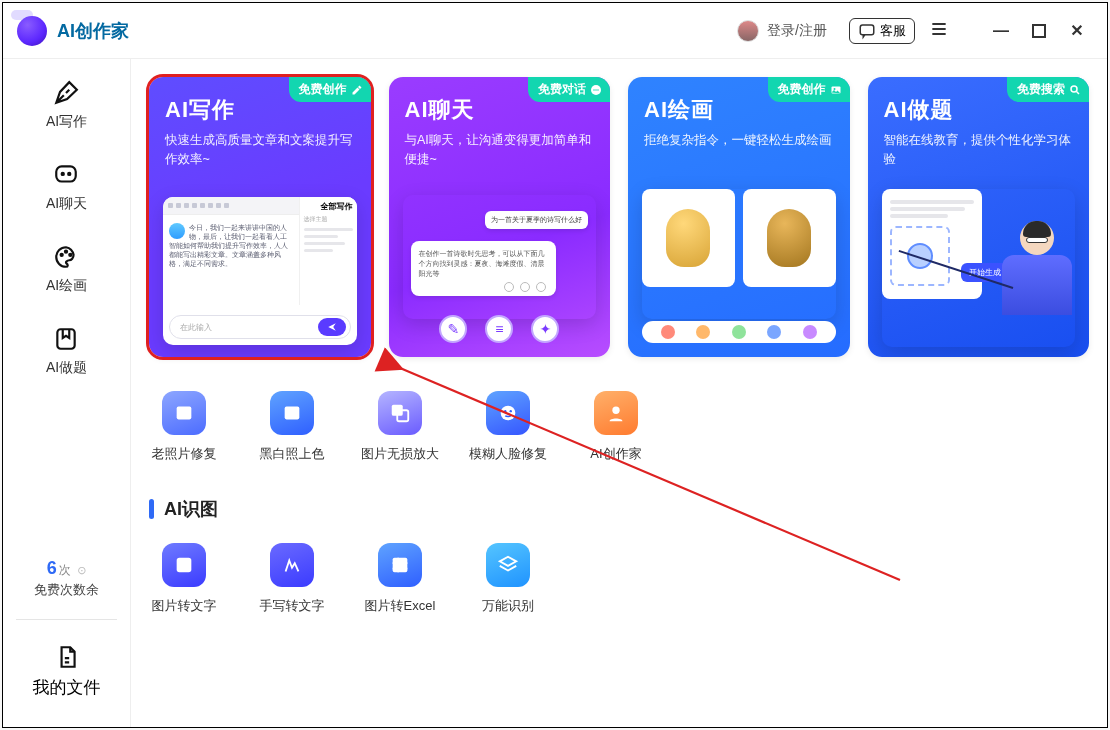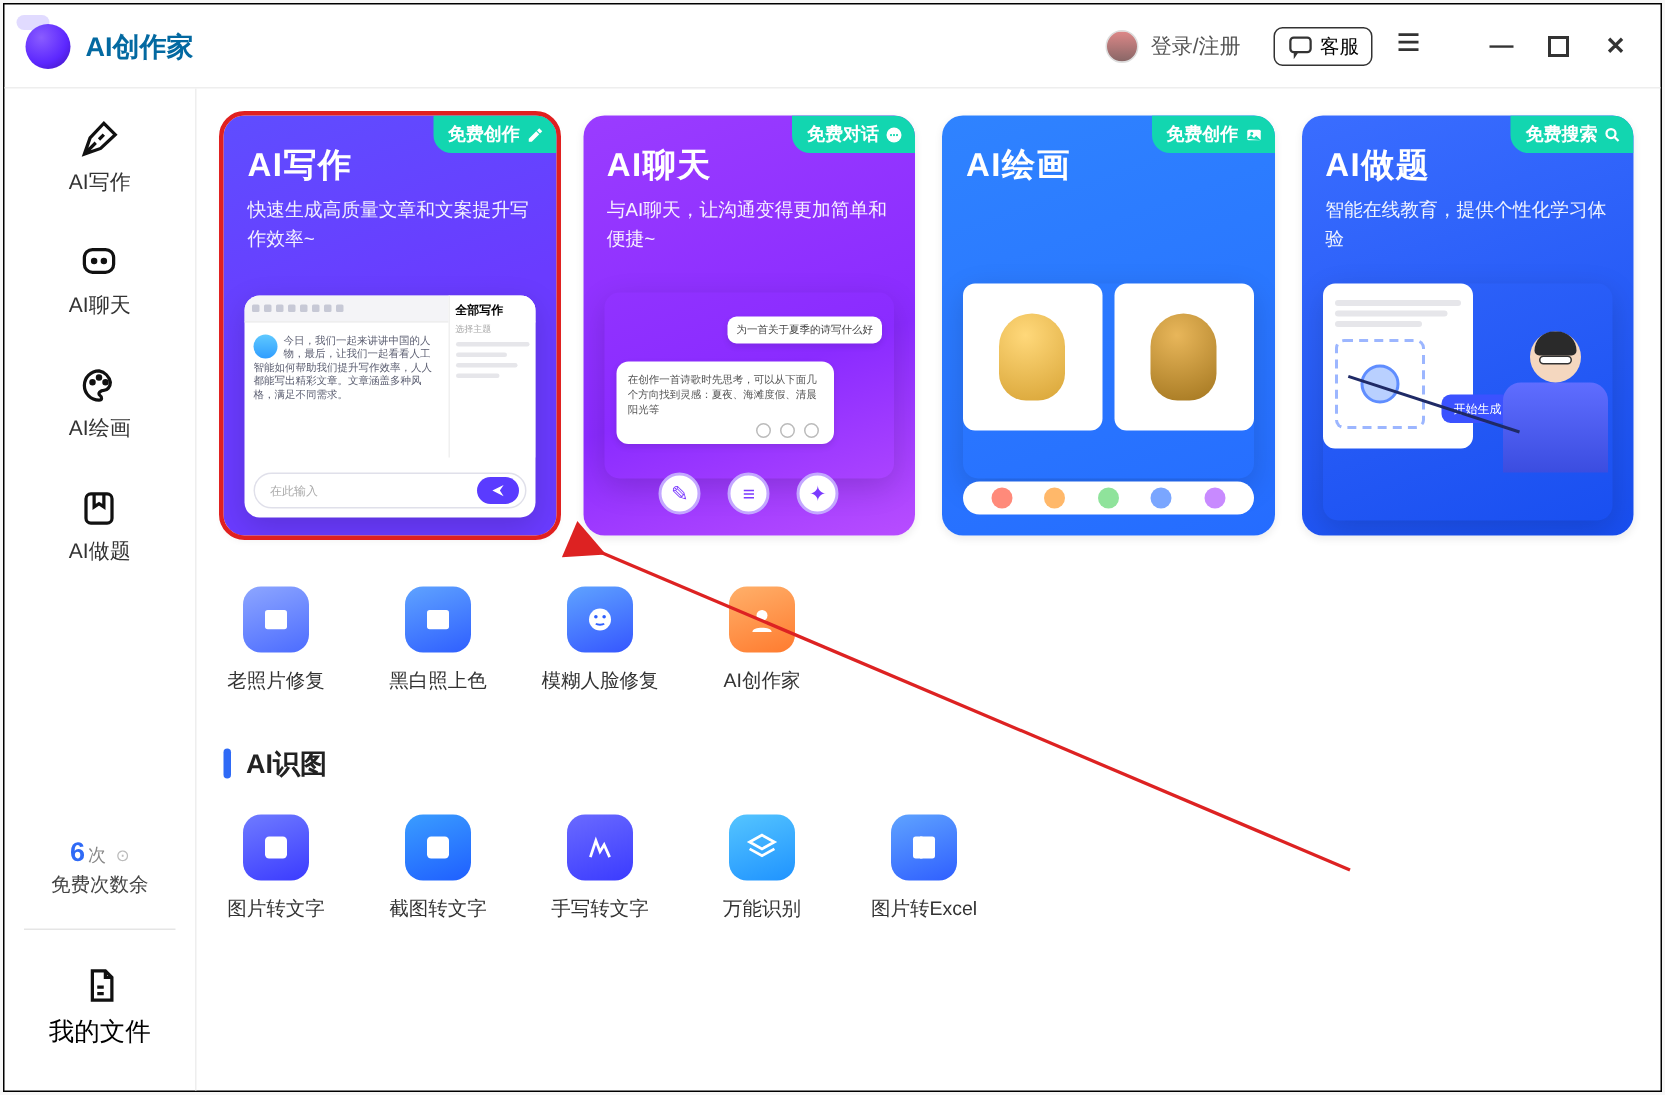--- a/index.html
+++ b/index.html
@@ -53,21 +53,21 @@
 
   .card.c1 { background: linear-gradient(160deg,#5f4dff,#6a3bff 50%,#6a3bff);}
   .card.c2 { background: linear-gradient(160deg,#9a3cff,#8a2bff 60%,#b84dff);}
   .card.c3 { background: linear-gradient(160deg,#2f83ff,#256cff);}
   .card.c4 { background: linear-gradient(160deg,#3a6dff,#184ef0);}
 
   
   .p1-top{height:18px;background:#f4f4f7;border-bottom:1px solid #eee;display:flex;align-items:center;gap:3px;padding:0 5px;}
   .p1-top i{width:5px;height:5px;border-radius:1px;background:#c7c9d6;}
   .p1-side{position:absolute;right:0;top:0;width:58px;bottom:40px;background:#fff;border-left:1px solid #f0f0f0;padding:4px;}
-  .p1-side .tag{font-size:8px;font-weight:700;margin-bottom:3px;}
+  .p1-side .tag{font-size:8px;font-weight:700;margin-bottom:3px;text-align:right;}
   .p1-side .ln{height:3px;border-radius:2px;background:#e6e6ea;margin:4px 0;}
   .p1-sq{position:absolute;right:4px;top:4px;width:10px;height:10px;border:1.5px solid #333;border-radius:2px;}
   .p1-chat{position:absolute;left:6px;top:26px;right:64px;bottom:42px;font-size:7px;color:#5a5d70;line-height:1.3;}
   .p1-chat .avatar2{width:16px;height:16px;border-radius:50%;background:linear-gradient(#5fc9ff,#2f9dff);float:left;margin-right:4px;}
   .p1-input{position:absolute;left:6px;right:6px;bottom:6px;height:24px;border-radius:12px;background:#fff;border:1px solid #e0e0ea;display:flex;align-items:center;padding:0 4px 0 10px;font-size:8px;color:#aaa;}
   .p1-input .send{margin-left:auto;width:28px;height:18px;background:#5a3bff;border-radius:10px;display:flex;align-items:center;justify-content:center;}
   .p1-input .send svg{width:10px;height:10px;fill:#fff;}
 
   
   .p2 .bubble-in{position:absolute;right:8px;top:16px;background:#fff;border-radius:6px;padding:4px 6px;font-size:7px;color:#444;box-shadow:0 2px 4px rgba(0,0,0,.1);}
@@ -298,20 +298,21 @@
         <div class="card c3">
           <div class="badge">
             <span>免费创作</span>
             <svg width="12" height="12" viewBox="0 0 24 24" fill="#fff">
                 <rect x="3" y="5" width="18" height="14" rx="2"></rect>
                 <circle cx="9" cy="10" r="2" fill="#12d6b0"></circle>
                 <path d="M3 17l5-5 4 4 3-3 6 6" fill="#12d6b0"></path>
               </svg>
           </div>
           <div class="ctitle">AI绘画</div>
+          <div class="cdesc">拒绝复杂指令，一键轻松生成绘画</div>
           <div class="preview">
             <div class="p3-imgs">
               <div class="p3-img">
                   <div class="p3-fig"></div>
                 </div>
               <div class="p3-img">
                   <div class="p3-fig two"></div>
                 </div>
             </div>
             <div class="p3-bar">一个可爱的黄金小人</div>
@@ -371,20 +372,29 @@
           <div class="tool">
               <div class="ticon ti-b">
                 <svg viewBox="0 0 24 24">
                   <rect x="4" y="5" width="16" height="14" rx="2"></rect>
                   <circle cx="9" cy="10" r="2" fill="#fff"></circle>
                 </svg>
               </div>
               <div class="tl">黑白照上色</div>
             </div>
           <div class="tool">
+              <div class="ticon ti-c">
+                <svg viewBox="0 0 24 24">
+                  <rect x="3" y="3" width="12" height="12" rx="2"></rect>
+                  <rect x="9" y="9" width="12" height="12" rx="2" fill="none" stroke="#fff" stroke-width="2"></rect>
+                </svg>
+              </div>
+              <div class="tl">图片无损放大</div>
+            </div>
+          <div class="tool">
               <div class="ticon ti-d">
                 <svg viewBox="0 0 24 24">
                   <circle cx="12" cy="12" r="8"></circle>
                   <circle cx="9" cy="10" r="1.3" fill="#2f5fff"></circle>
                   <circle cx="15" cy="10" r="1.3" fill="#2f5fff"></circle>
                   <path d="M9 15c1 1 5 1 6 0" stroke="#2f5fff" stroke-width="1.5" fill="none"></path>
                 </svg>
               </div>
               <div class="tl">模糊人脸修复</div>
             </div>
@@ -409,52 +419,43 @@
           <div class="tool">
               <div class="ticon ti-f">
                 <svg viewBox="0 0 24 24">
                   <rect x="4" y="4" width="16" height="16" rx="3"></rect>
                   <path d="M8 9h8M8 13h8M8 17h5" stroke="#fff" stroke-width="2"></path>
                 </svg>
               </div>
               <div class="tl">图片转文字</div>
             </div>
           <div class="tool">
-              <div class="ticon ti-g">
-                <svg viewBox="0 0 24 24">
-                  <rect x="4" y="4" width="16" height="16" rx="3"></rect>
-                  <path d="M8 8l8 8M16 8l-8 8" stroke="#fff" stroke-width="2"></path>
-                </svg>
-              </div>
-              <div class="tl">截图转文字</div>
-            </div>
-          <div class="tool">
               <div class="ticon ti-h">
                 <svg viewBox="0 0 24 24">
                   <path d="M5 19l4-12 3 8 3-5 4 9" stroke="#fff" stroke-width="2" fill="none"></path>
                 </svg>
               </div>
               <div class="tl">手写转文字</div>
-            </div>
-          <div class="tool">
-              <div class="ticon ti-j">
-                <svg viewBox="0 0 24 24">
-                  <path d="M12 3l9 5-9 5-9-5 9-5zM3 13l9 5 9-5" stroke="#fff" stroke-width="2" fill="none"></path>
-                </svg>
-              </div>
-              <div class="tl">万能识别</div>
             </div>
           <div class="tool">
               <div class="ticon ti-i">
                 <svg viewBox="0 0 24 24">
                   <rect x="4" y="4" width="16" height="16" rx="2"></rect>
                   <path d="M4 10h16M4 16h16M10 4v16" stroke="#fff" stroke-width="1.8"></path>
                 </svg>
               </div>
               <div class="tl">图片转Excel</div>
+            </div>
+          <div class="tool">
+              <div class="ticon ti-j">
+                <svg viewBox="0 0 24 24">
+                  <path d="M12 3l9 5-9 5-9-5 9-5zM3 13l9 5 9-5" stroke="#fff" stroke-width="2" fill="none"></path>
+                </svg>
+              </div>
+              <div class="tl">万能识别</div>
             </div>
         </div>
       </div>
 
     </div>
   </div>
 </div>
 
 <svg class="anno-arrow" width="1110" height="730">
   <defs>

